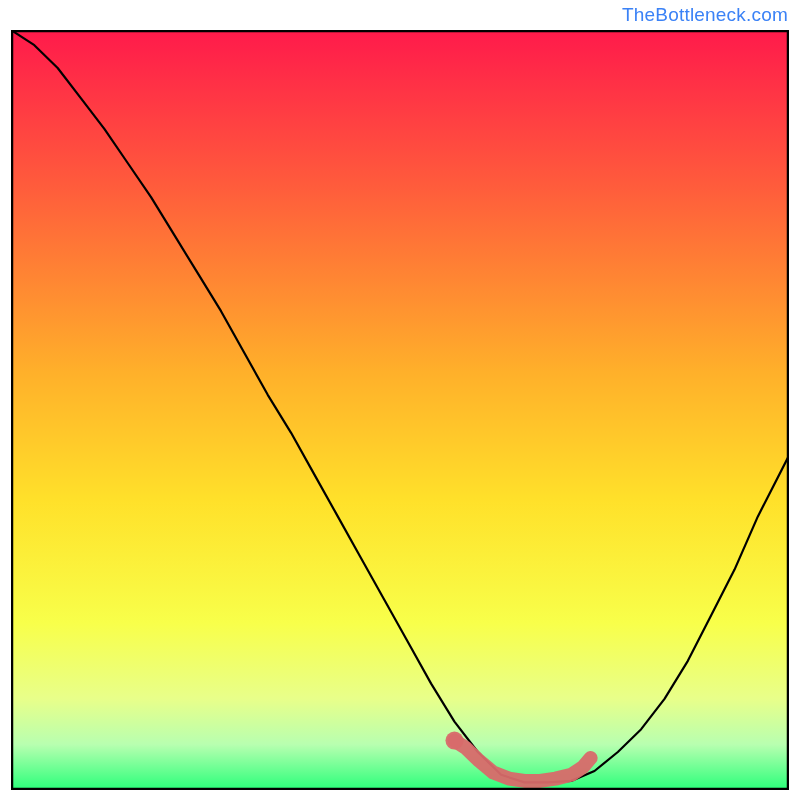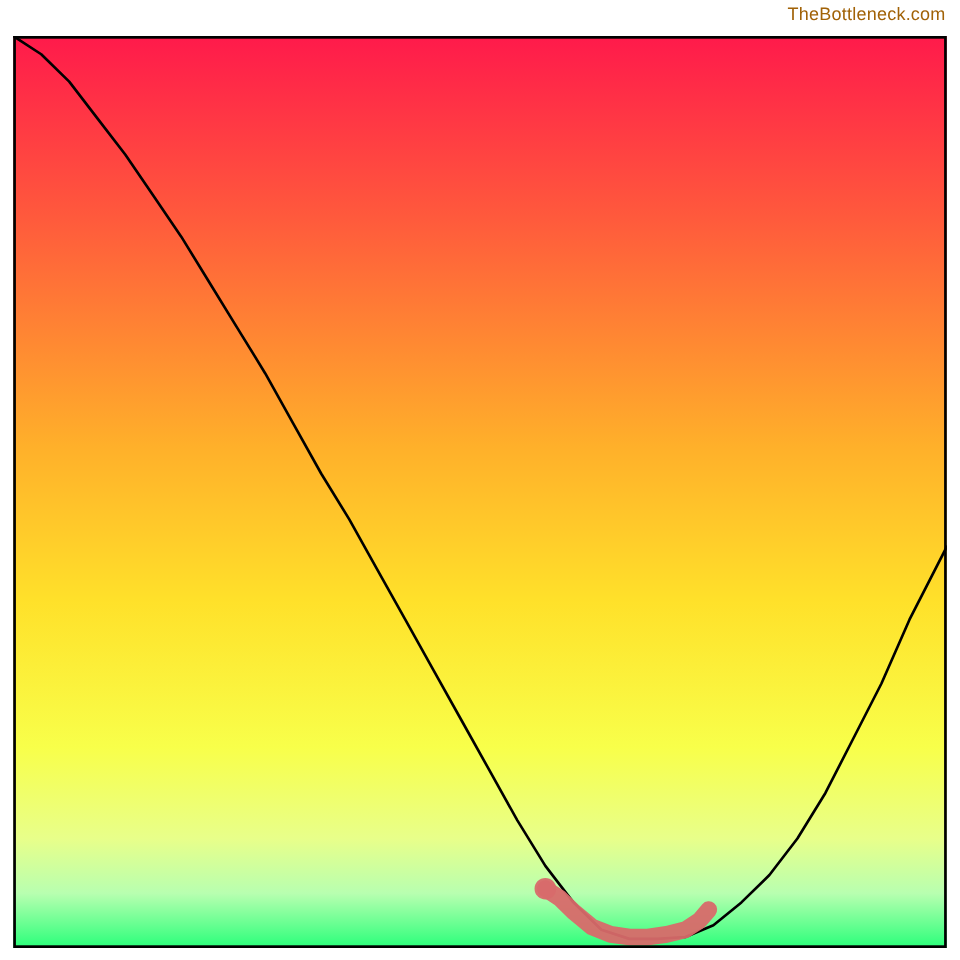--- a/index.html
+++ b/index.html
@@ -8,22 +8,22 @@
     position: relative;
     width: 800px;
     height: 800px;
     background: #fff;
   }
   .attribution {
     position: absolute;
     top: 4px;
     right: 12px;
     font-family: Arial, Helvetica, sans-serif;
-    font-size: 15px;
-    color: #a16207;
+    font-size: 19px;
+    color: #3b82f6;
     font-weight: 400;
     letter-spacing: 0.2px;
   }
   .plot-wrap {
     position: absolute;
     left: 11px;
     top: 30px;
     width: 778px;
     height: 760px;
   }

